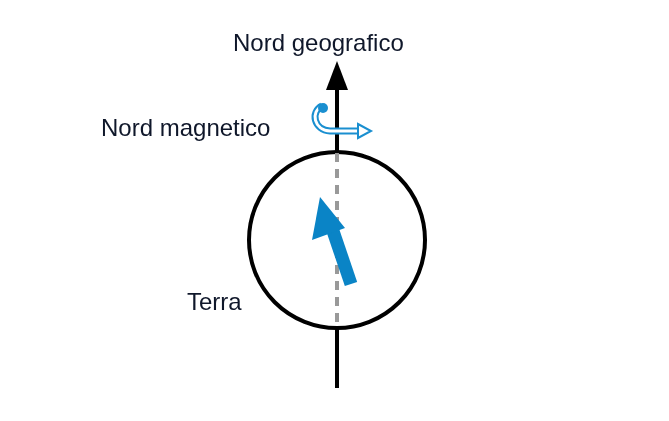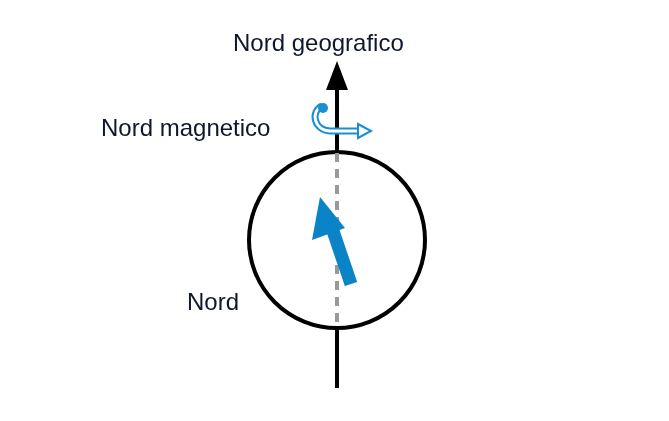--- a/index.html
+++ b/index.html
@@ -30,13 +30,13 @@
   <g fill="none">
     <path d="M322,106 C310,112 314,130 330,131 L360,131" stroke="#1a8fd0" stroke-width="7" stroke-linecap="butt"></path>
     <path d="M322,106 C310,112 314,130 330,131 L360,131" stroke="#ffffff" stroke-width="3"></path>
     <polygon points="358,124 371,131 358,138" fill="#fff" stroke="#1a8fd0" stroke-width="2"></polygon>
     <circle cx="323" cy="108" r="5" fill="#1a8fd0"></circle>
   </g>
 </svg>
 
 <div class="label" id="lbl-geo">Nord geografico</div>
 <div class="label" id="lbl-mag">Nord magnetico</div>
-<div class="label" id="lbl-terra">Nord</div>
+<div class="label" id="lbl-terra">Terra</div>
 
 </body></html>

